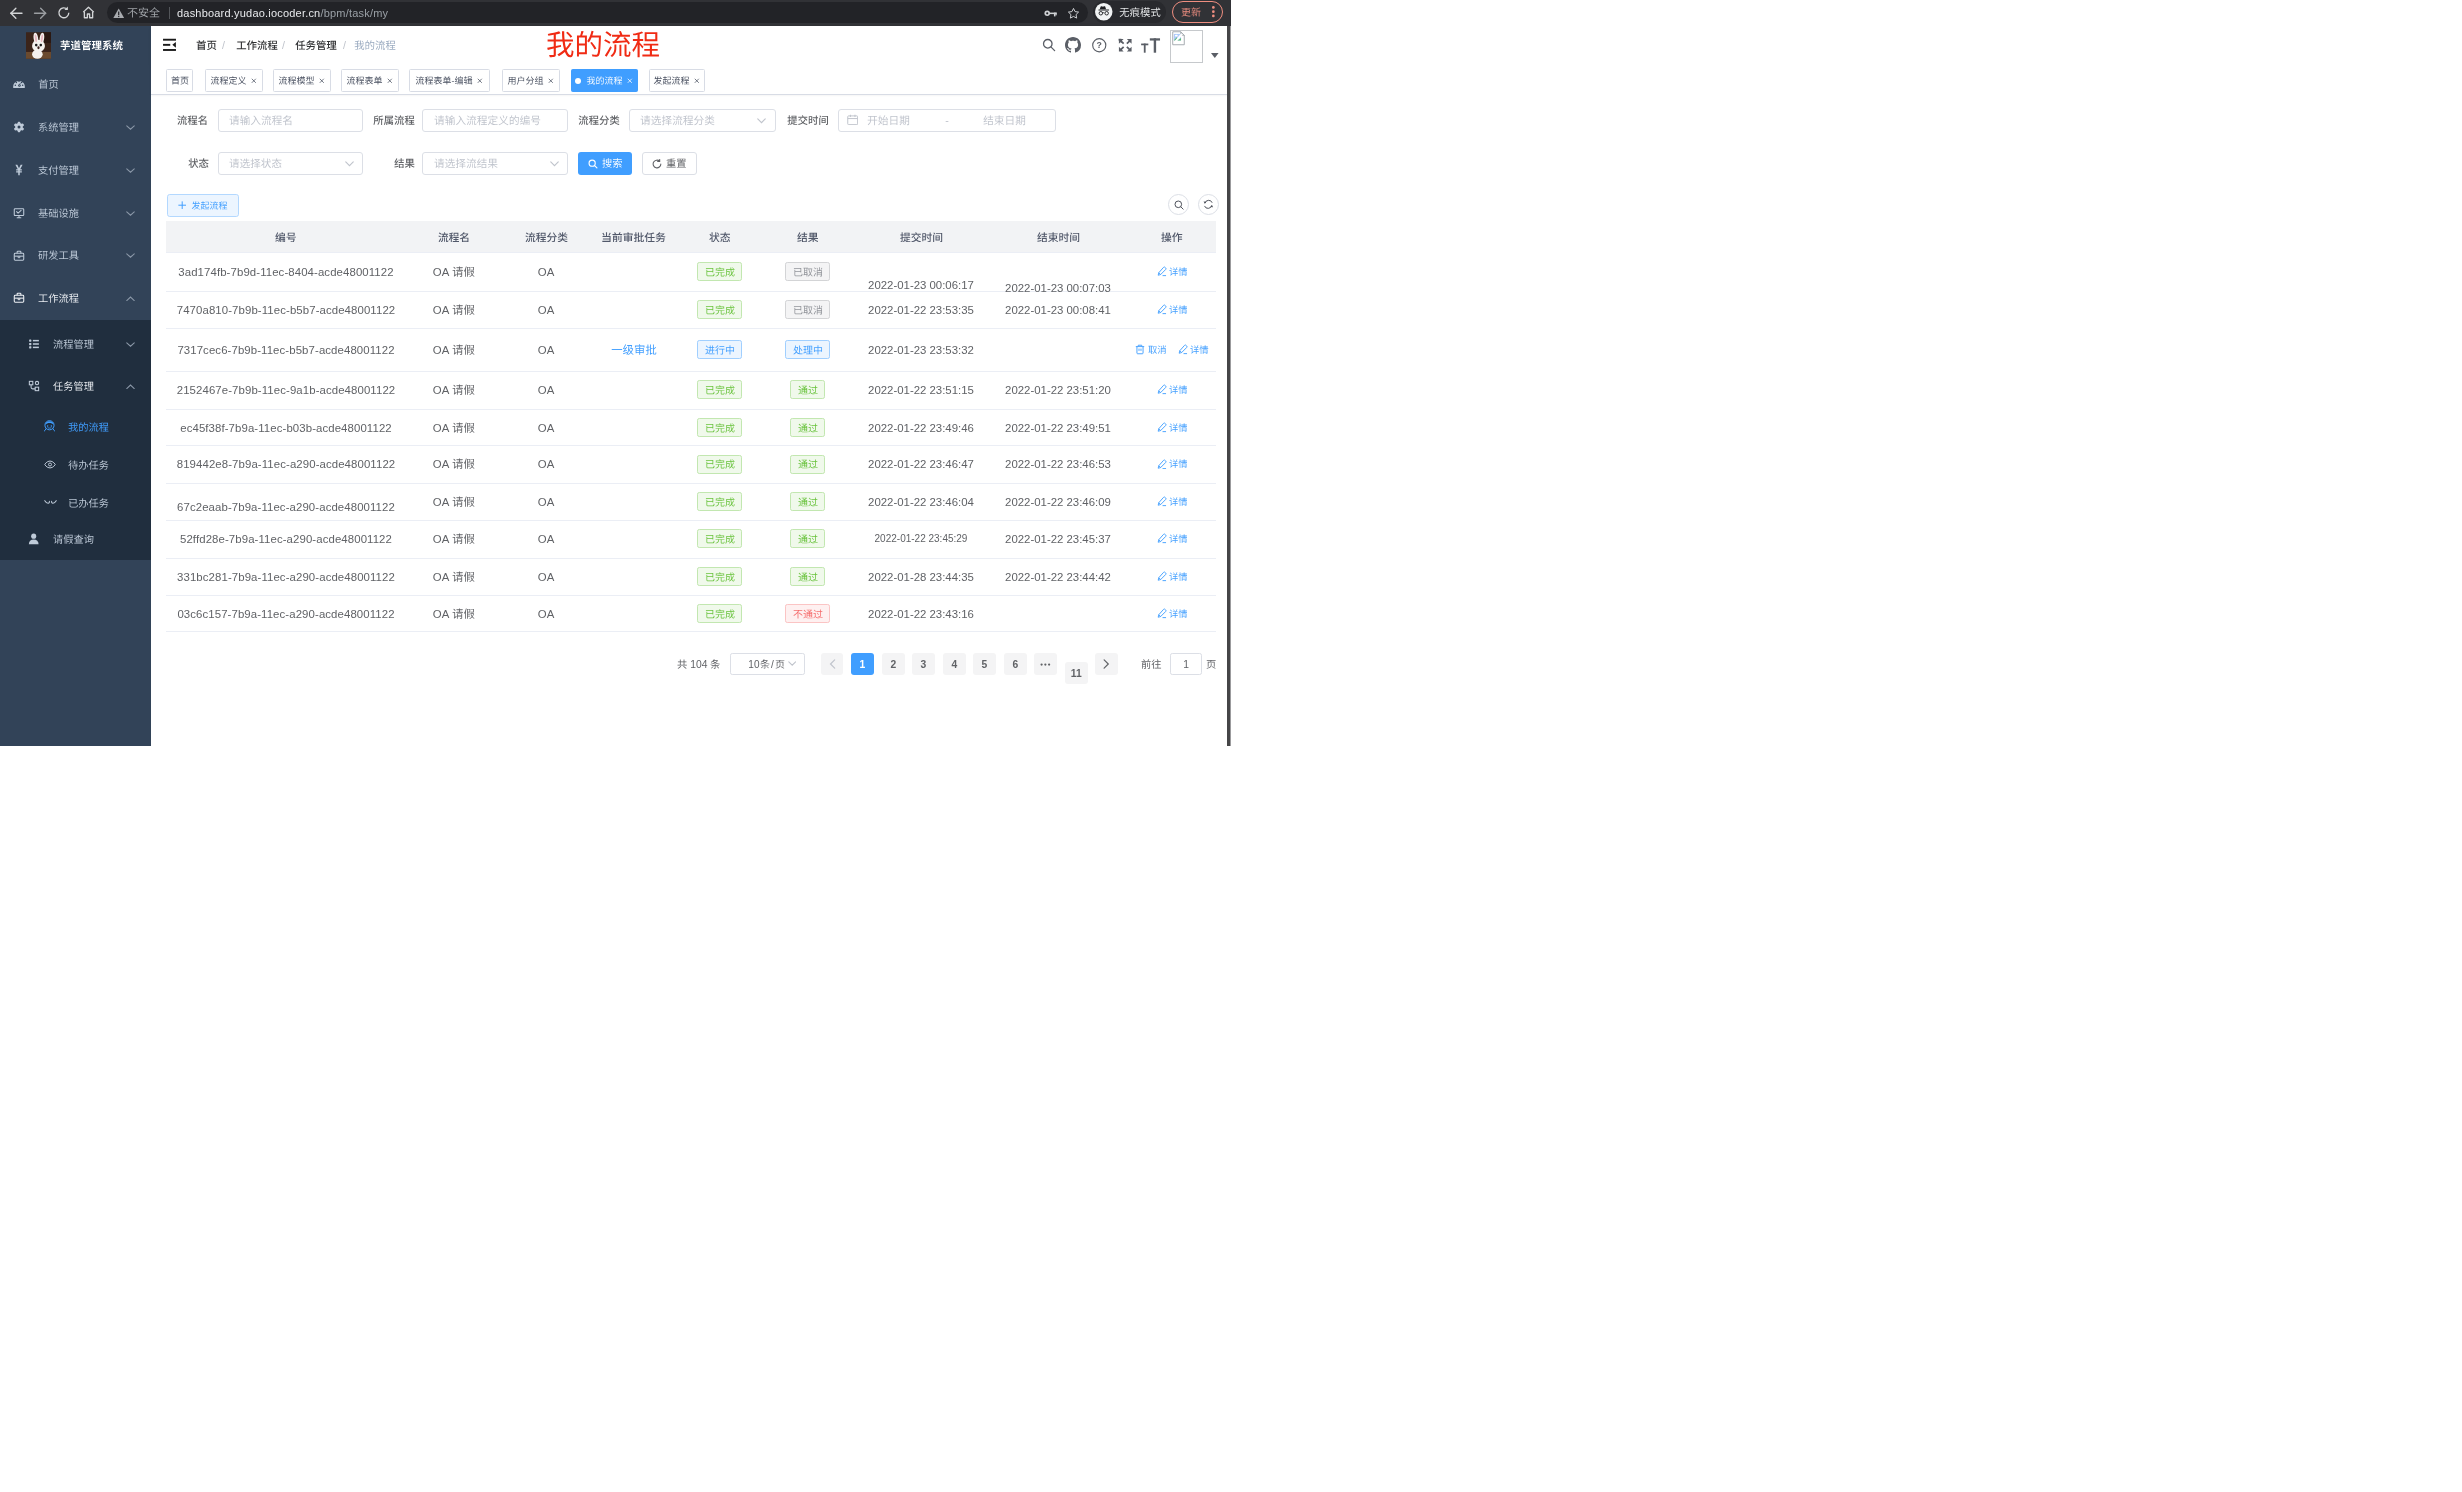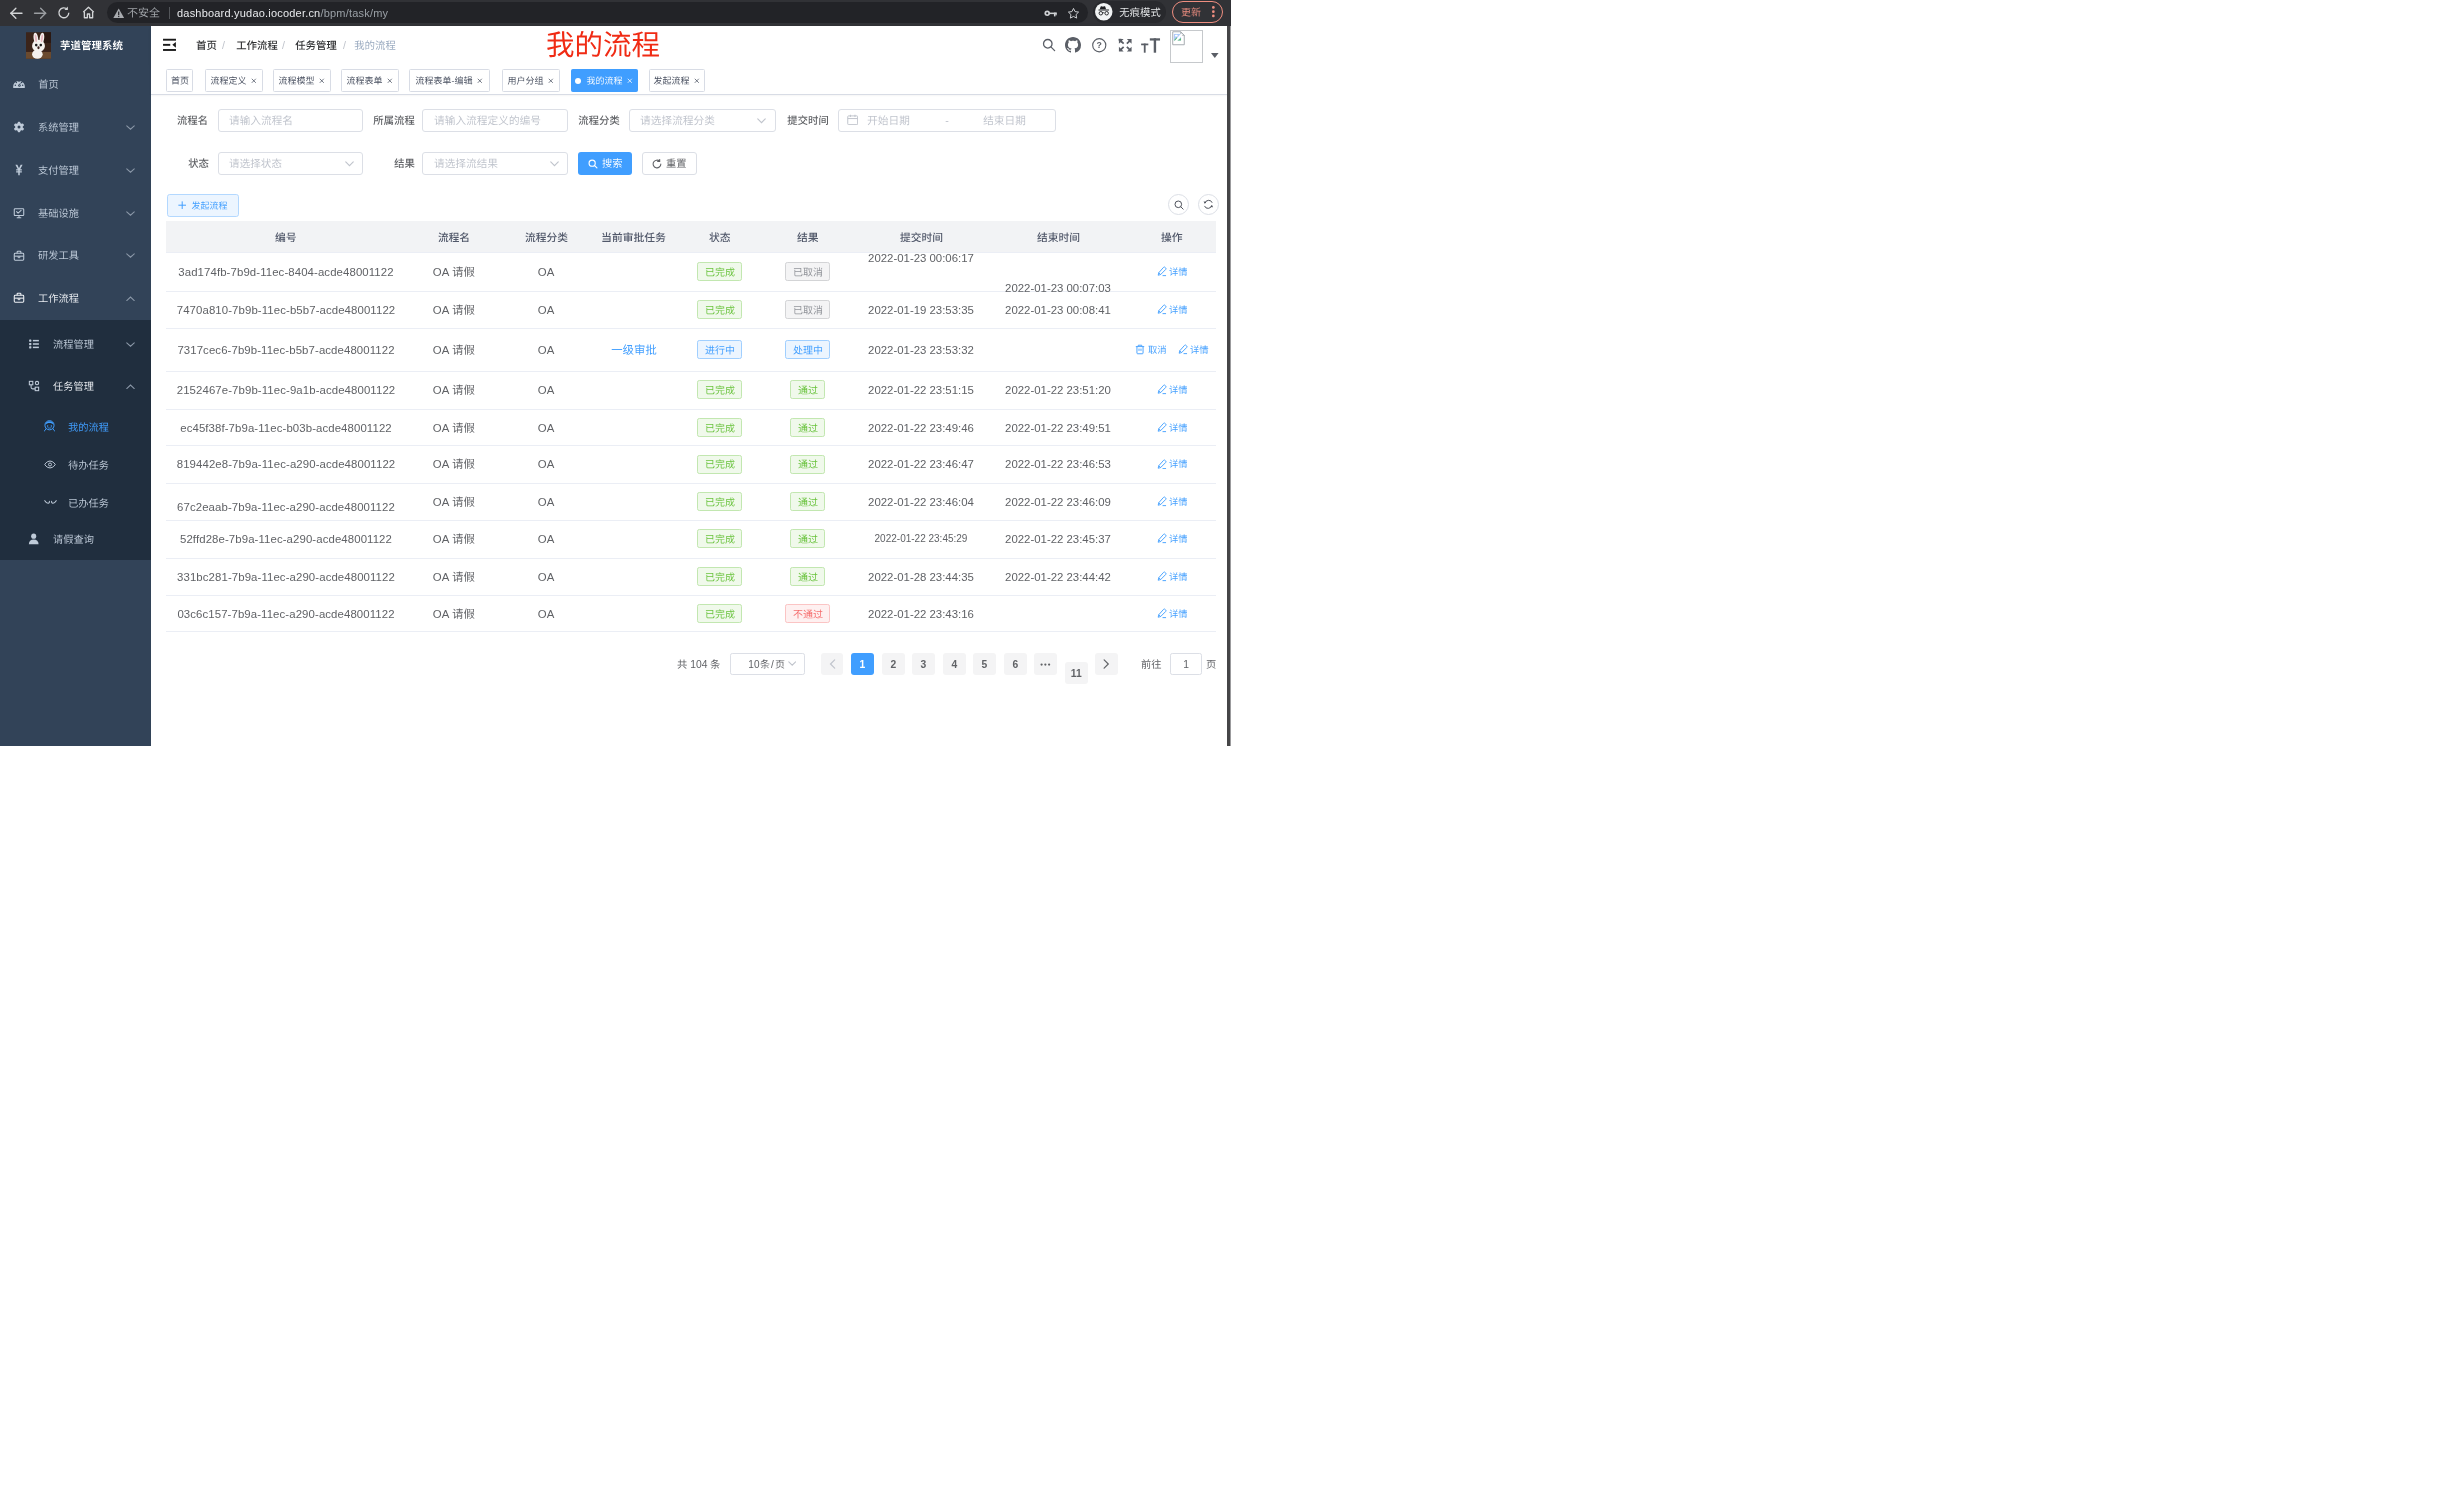--- a/index.html
+++ b/index.html
@@ -1078,21 +1078,21 @@
       <div style="width:45px;height:19px;background:#f4f4f5;border:0.8px solid #d3d4d6;border-radius:2.3px;display:flex;align-items:center;justify-content:center;">
         <svg class="z" style="width:30px;height:10px;" viewBox="0 0 39.0 13.0">
           <g fill="#909399" transform="translate(0,11.4) scale(0.013,-0.013)">
             <use href="#r5df2" x="0"></use>
             <use href="#r53d6" x="1000"></use>
             <use href="#r6d88" x="2000"></use>
           </g>
         </svg>
       </div>
     </div>
-    <div style="position:absolute;left:854px;top:252px;width:134px;height:39px;display:flex;align-items:flex-start;justify-content:center;">
+    <div style="position:absolute;left:854px;top:252px;width:134px;height:39px;display:flex;align-items:flex-end;justify-content:center;">
       <span style="font-size:11.4px;color:#606266">2022-01-23 00:06:17</span>
     </div>
     <div style="position:absolute;left:988px;top:268px;width:140px;height:39px;display:flex;align-items:center;justify-content:center;">
       <span style="font-size:11.4px;color:#606266">2022-01-23 00:07:03</span>
     </div>
     <div style="position:absolute;left:1128px;top:252px;width:88px;height:39px;display:flex;align-items:center;justify-content:center;">
       <span class="hz">
         <svg style="margin-right:2.3px" width="10" height="10.7" viewBox="0 0 13 14">
           <g fill="none" stroke="#409eff" stroke-width="1.2" stroke-linejoin="round">
             <path d="M8.6 1.7a1.3 1.3 0 0 1 1.8 0l1 1a1.3 1.3 0 0 1 0 1.8L4.7 11.2l-3.2.9.8-3.3z"></path>
@@ -1139,21 +1139,21 @@
         <svg class="z" style="width:30px;height:10px;" viewBox="0 0 39.0 13.0">
           <g fill="#909399" transform="translate(0,11.4) scale(0.013,-0.013)">
             <use href="#r5df2" x="0"></use>
             <use href="#r53d6" x="1000"></use>
             <use href="#r6d88" x="2000"></use>
           </g>
         </svg>
       </div>
     </div>
     <div style="position:absolute;left:854px;top:291px;width:134px;height:37px;display:flex;align-items:center;justify-content:center;">
-      <span style="font-size:11.4px;color:#606266">2022-01-19 23:53:35</span>
+      <span style="font-size:11.4px;color:#606266">2022-01-22 23:53:35</span>
     </div>
     <div style="position:absolute;left:988px;top:291px;width:140px;height:37px;display:flex;align-items:center;justify-content:center;">
       <span style="font-size:11.4px;color:#606266">2022-01-23 00:08:41</span>
     </div>
     <div style="position:absolute;left:1128px;top:291px;width:88px;height:37px;display:flex;align-items:center;justify-content:center;">
       <span class="hz">
         <svg style="margin-right:2.3px" width="10" height="10.7" viewBox="0 0 13 14">
           <g fill="none" stroke="#409eff" stroke-width="1.2" stroke-linejoin="round">
             <path d="M8.6 1.7a1.3 1.3 0 0 1 1.8 0l1 1a1.3 1.3 0 0 1 0 1.8L4.7 11.2l-3.2.9.8-3.3z"></path>
             <path d="M2.3 8.8l2.4 2.4"></path>

